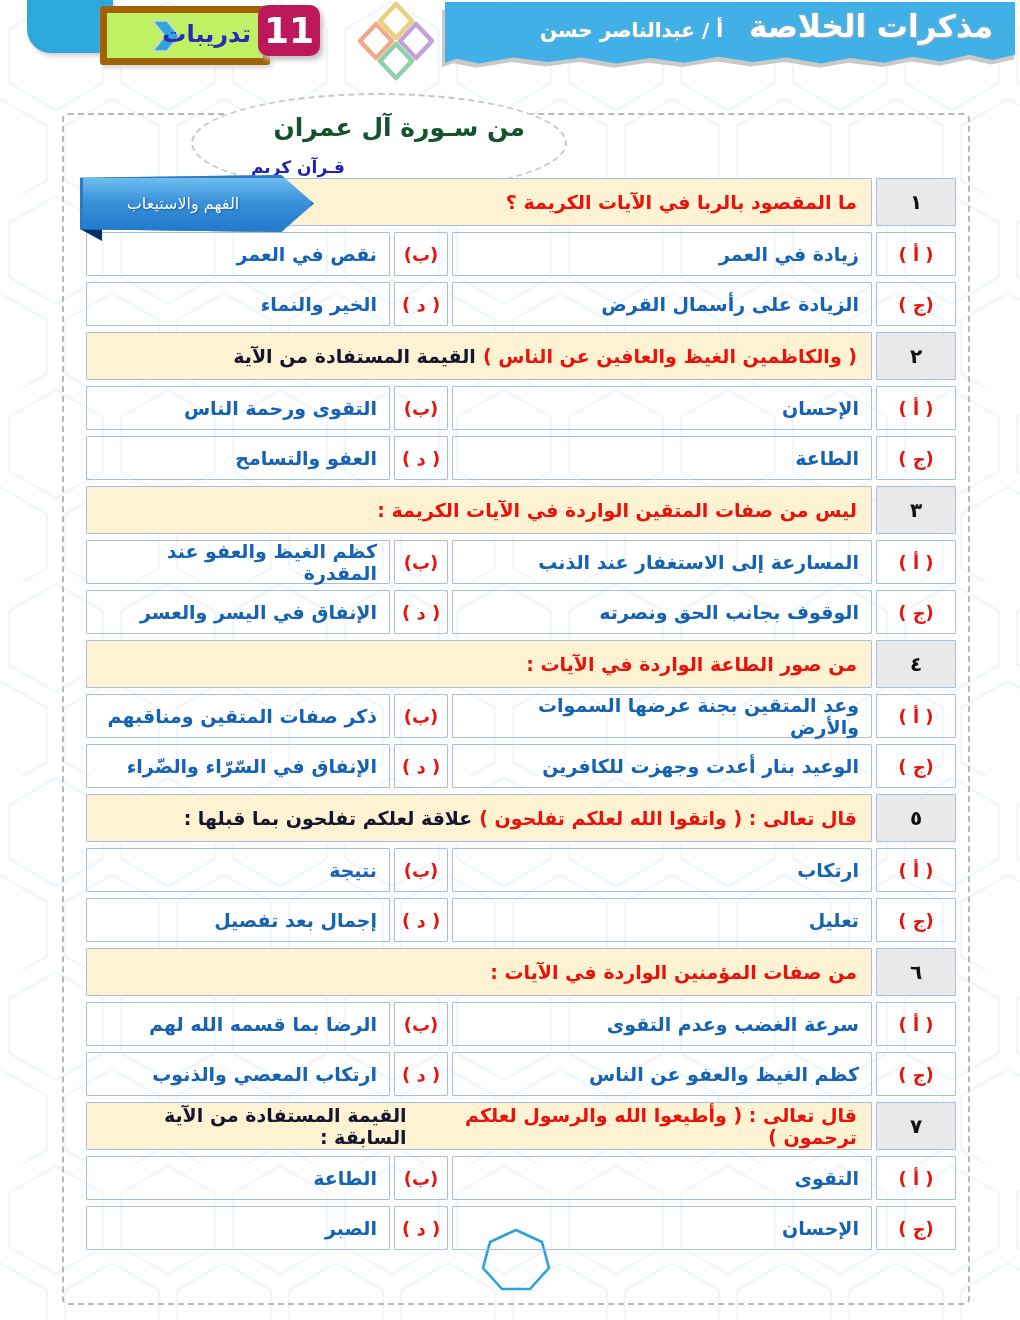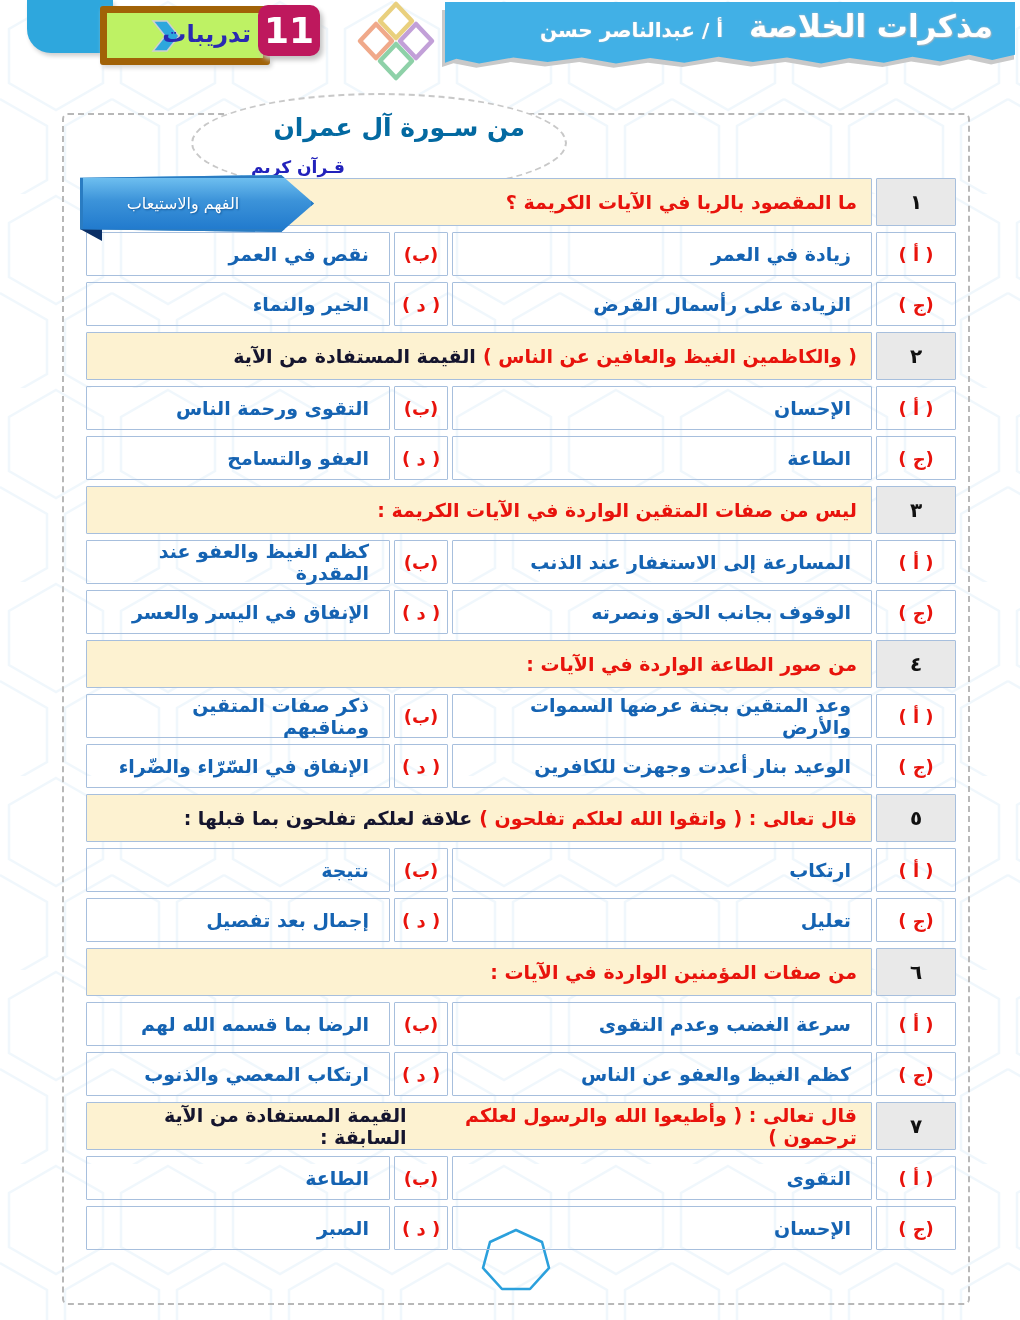--- a/index.html
+++ b/index.html
@@ -49,21 +49,21 @@
   
   .page{
     position:absolute;left:62px;top:113px;width:908px;height:1192px;z-index:1;
     border:2px dashed #b8b8b8;border-radius:6px;box-sizing:border-box;
   }
   .bubble{
     position:absolute;left:127px;top:-22px;width:372px;height:96px;background:#ffffff;
     border:2px dashed #c8c8c8;border-radius:50%;z-index:2;
   }
   .bubble-main{
-    position:absolute;right:40px;top:18px;color:#0369a1;font-size:25px;font-weight:bold;
+    position:absolute;right:40px;top:18px;color:#14532d;font-size:25px;font-weight:bold;
   }
   .bubble-sub{
     position:absolute;left:58px;bottom:14px;color:#2222bb;font-size:17px;font-weight:bold;
   }
   .ribbon-section{
     position:absolute;left:16px;top:60px;width:234px;height:57px;z-index:6;
     background:linear-gradient(180deg,#74c4f2 0%,#3c93d9 45%,#1f78cc 100%);
     clip-path:polygon(0 5%,86% 0,100% 50%,86% 100%,0 95%);
     display:flex;align-items:center;justify-content:center;
     box-shadow:inset 0 0 0 3px #2a7cc2;
@@ -90,21 +90,21 @@
     grid-column:2 / 5;height:48px;background:#fdf2d1;padding:0 14px;
     font-size:19px;font-weight:bold;color:#e8130c;gap:7px;justify-content:flex-start;
   }
   .q-cell .dark{color:#15152e;}
   .num-cell{
     grid-column:1;height:48px;background:#e9e9e9;justify-content:center;
     color:#111111;font-size:20px;font-weight:bold;
   }
   .o-cell{height:44px;}
   .lab-cell{justify-content:center;color:#e8130c;font-size:18px;font-weight:bold;}
-  .txt-cell{padding:0 20px;color:#1563b2;font-size:19px;font-weight:bold;justify-content:flex-start;}
+  .txt-cell{padding:0 12px;color:#1563b2;font-size:19px;font-weight:bold;justify-content:flex-start;}
   .footer-shape{position:absolute;bottom:10px;left:50%;transform:translateX(-50%);}
 </style>
 </head>
 <body>
 
 <svg class="hex-bg" width="1020" height="1320">
   <defs>
     <pattern id="hx" width="112" height="194" patternUnits="userSpaceOnUse">
       <g fill="none" stroke="#e4f1fa" stroke-width="2.5">
         <path d="M56 2 L103 29 L103 83 L56 110 L9 83 L9 29 Z"></path>

